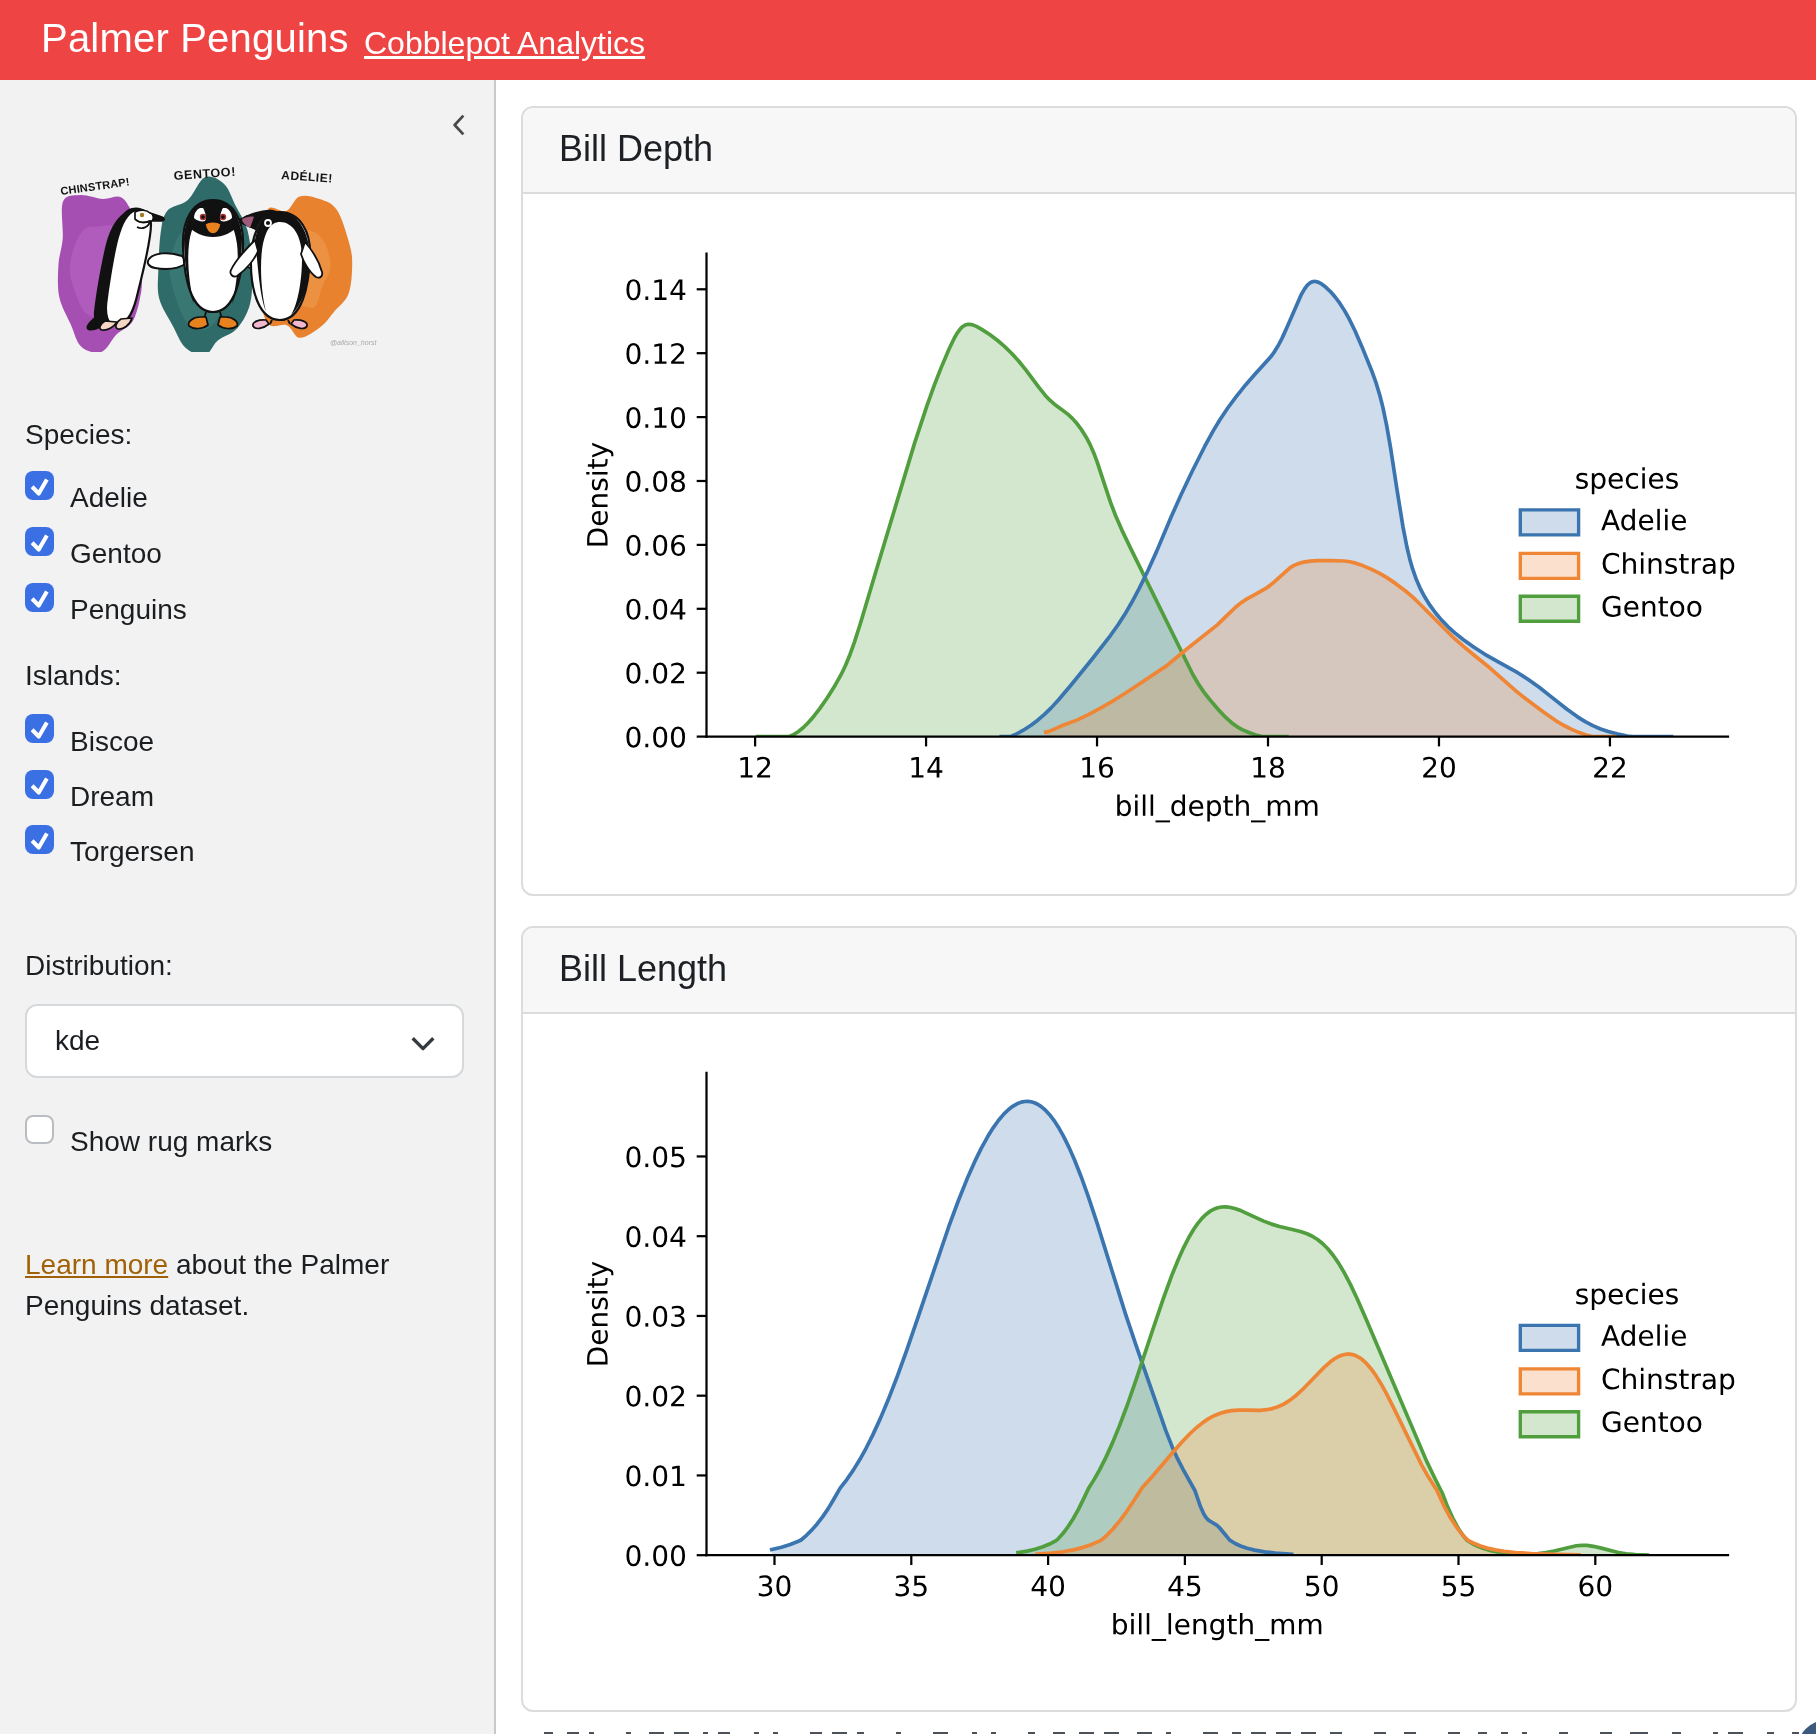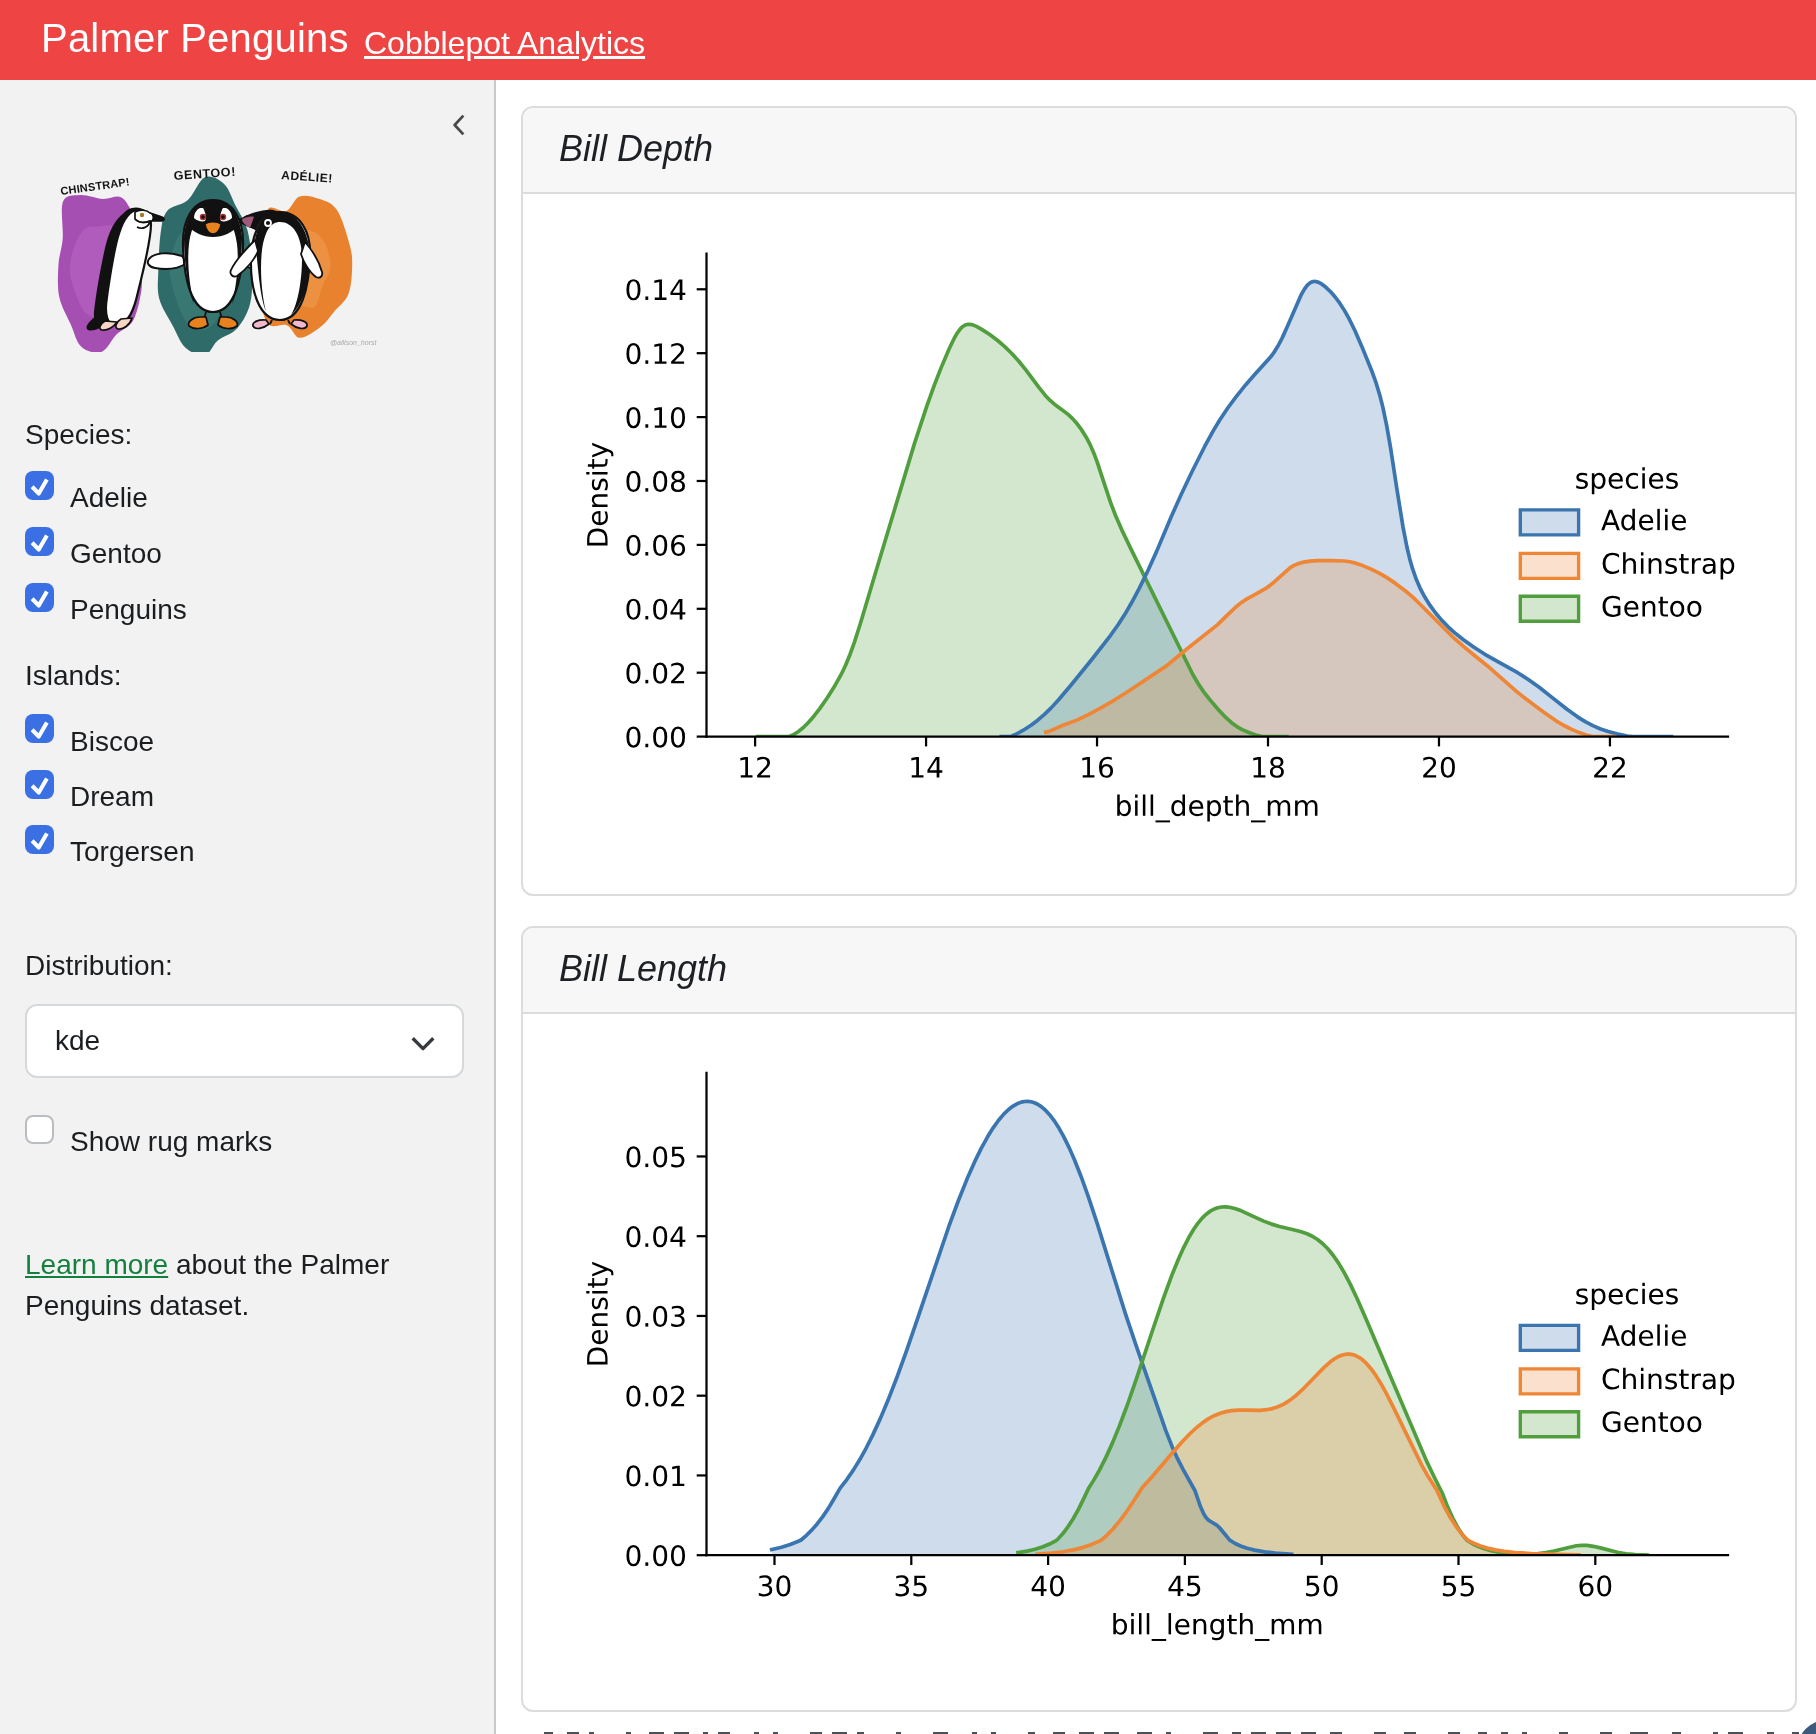--- a/index.html
+++ b/index.html
@@ -3,23 +3,23 @@
 <style>
 html,body{margin:0;padding:0;}
 body{width:1816px;height:1734px;overflow:hidden;background:#fff;font-family:"Liberation Sans",sans-serif;position:relative;}
 .hdr{position:absolute;left:0;top:0;width:1816px;height:80px;background:#ef4444;}
 .hdr .t1{position:absolute;left:41px;top:18px;font-size:40px;line-height:40px;color:#fff;letter-spacing:0.2px;}
 .hdr .t2{position:absolute;left:364px;top:27px;font-size:32px;line-height:32px;color:#fff;text-decoration:underline;}
 .sb{position:absolute;left:0;top:80px;width:494px;height:1654px;background:#f2f2f2;border-right:2px solid #c9c9c9;}
 .lbl{position:absolute;font-size:28px;color:#1b1e21;}
 .cklbl{position:absolute;font-size:28px;color:#1b1e21;margin-top:12px;}
 .card{position:absolute;left:521px;width:1272px;background:#fff;border:2px solid #dcdcdc;border-radius:12px;}
-.chead{position:absolute;left:0;top:0;width:100%;height:84px;background:#f7f7f7;border-bottom:2px solid #dcdcdc;border-radius:10px 10px 0 0;font-style:italic;}
+.chead{position:absolute;left:0;top:0;width:100%;height:84px;background:#f7f7f7;border-bottom:2px solid #dcdcdc;border-radius:10px 10px 0 0;}
 .ctitle{position:absolute;left:36px;top:50%;transform:translateY(-52%);font-size:36px;color:#1d2126;}
-a.lm{color:#15803d;text-decoration:underline;}
+a.lm{color:#a16207;text-decoration:underline;}
 </style></head>
 <body>
 <div class="hdr">
     <div class="t1">Palmer Penguins</div>
     <div class="t2">Cobblepot Analytics</div>
   </div>
 <div class="sb"></div>
 <svg width="30" height="30" viewBox="0 0 24 24" style="position:absolute;left:444px;top:110px">
     <path d="M15.5 4.5 L8.5 12 L15.5 19.5" fill="none" stroke="#4a4a4a" stroke-width="2.2" stroke-linecap="round"></path>
   </svg>

